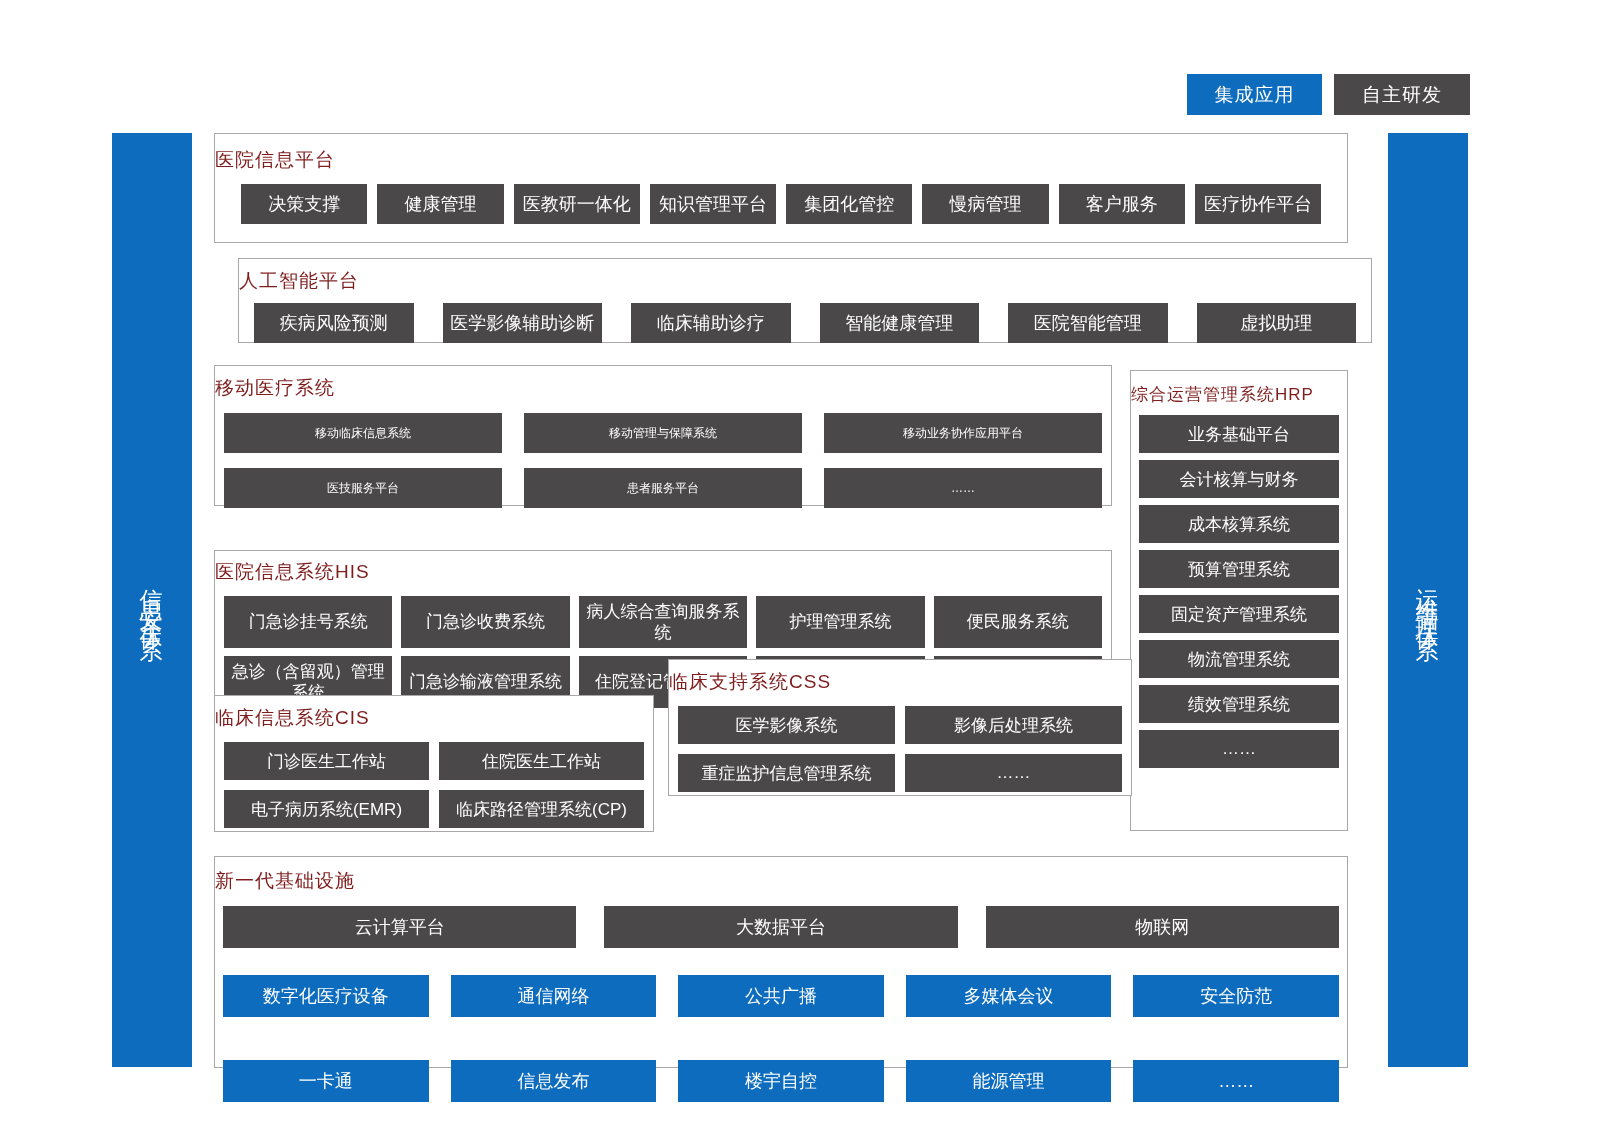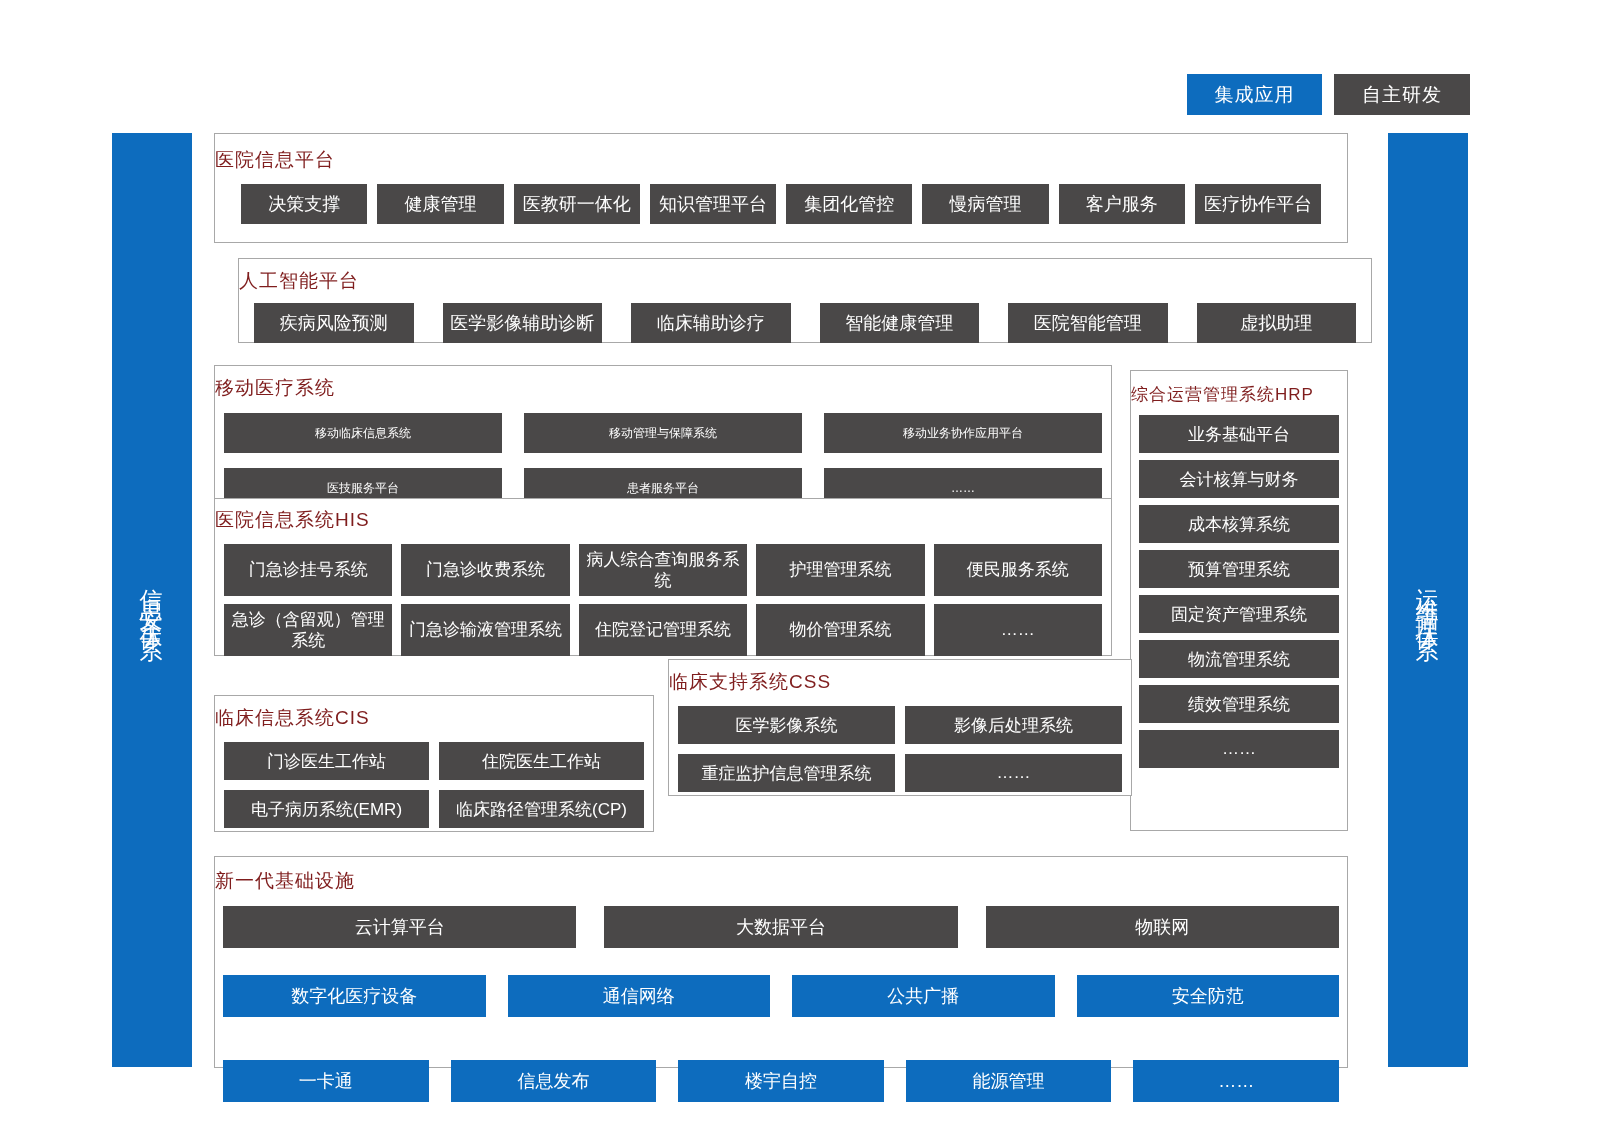--- a/index.html
+++ b/index.html
@@ -37,21 +37,21 @@
   .sec-mobile .box-title{padding-top:9px;}
   .sec-mobile .grid{margin-top:12px;padding:0 9px;display:grid;grid-template-columns:repeat(3,1fr);
     column-gap:22px;row-gap:15px;}
   .sec-mobile .node{height:40px;font-size:12px;}
 
   .sec-hrp{left:1130px;top:370px;width:218px;height:461px;}
   .sec-hrp .box-title{padding-top:12px;font-size:17px;}
   .sec-hrp .stack{margin-top:9px;padding:0 8px;display:flex;flex-direction:column;gap:7px;}
   .sec-hrp .node{height:38px;font-size:17px;}
 
-  .sec-his{left:214px;top:498px;width:898px;height:158px;}
+  .sec-his{left:214px;top:550px;width:898px;height:158px;}
   .sec-his .box-title{padding-top:8px;}
   .sec-his .grid{margin-top:11px;padding:0 9px;display:grid;grid-template-columns:repeat(5,1fr);
     grid-auto-rows:52px;column-gap:9px;row-gap:8px;}
   .sec-his .node{font-size:17px;line-height:1.25;padding:0 6px;}
 
   .sec-cis{left:214px;top:695px;width:440px;height:137px;}
   .sec-css{left:668px;top:659px;width:464px;height:137px;}
   .sec-cis .box-title,.sec-css .box-title{padding-top:9px;}
   .sec-cis .grid,.sec-css .grid{margin-top:11px;padding:0 9px;display:grid;
     grid-template-columns:repeat(2,1fr);grid-auto-rows:38px;column-gap:10px;row-gap:10px;}
@@ -175,20 +175,21 @@
     <div class="box-title">新一代基础设施</div>
     <div class="row-dark">
       <div class="node node-dark">云计算平台</div>
       <div class="node node-dark">大数据平台</div>
       <div class="node node-dark">物联网</div>
     </div>
     <div class="row-blue">
       <div class="node node-blue">数字化医疗设备</div>
       <div class="node node-blue">通信网络</div>
       <div class="node node-blue">公共广播</div>
+      <div class="node node-blue">多媒体会议</div>
       <div class="node node-blue">安全防范</div>
     </div>
     <div class="row-blue">
       <div class="node node-blue">一卡通</div>
       <div class="node node-blue">信息发布</div>
       <div class="node node-blue">楼宇自控</div>
       <div class="node node-blue">能源管理</div>
       <div class="node node-blue">……</div>
     </div>
   </section>

